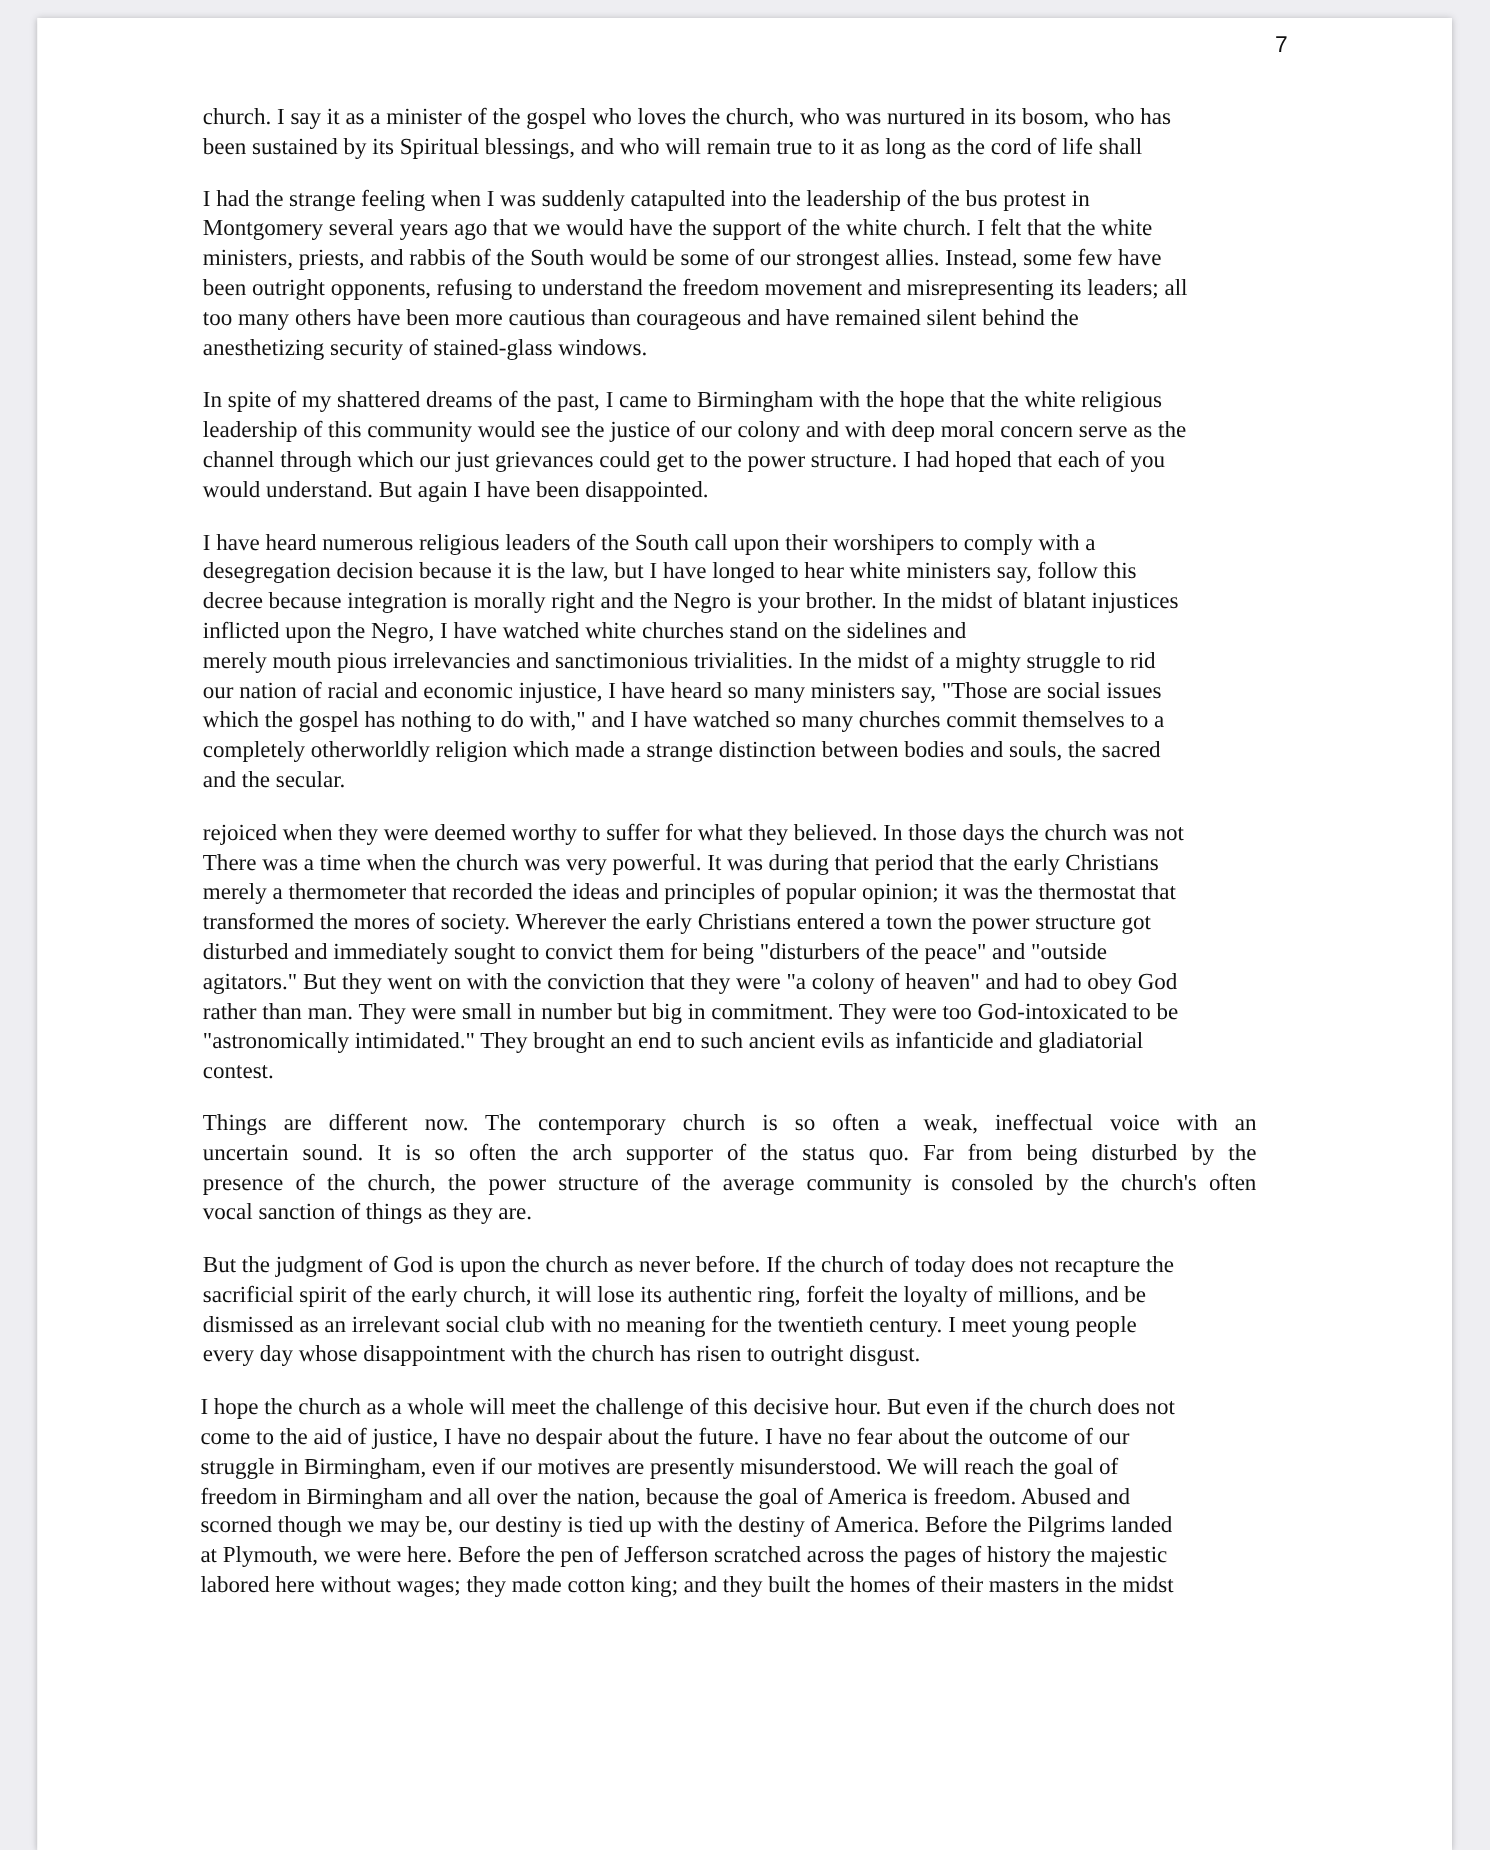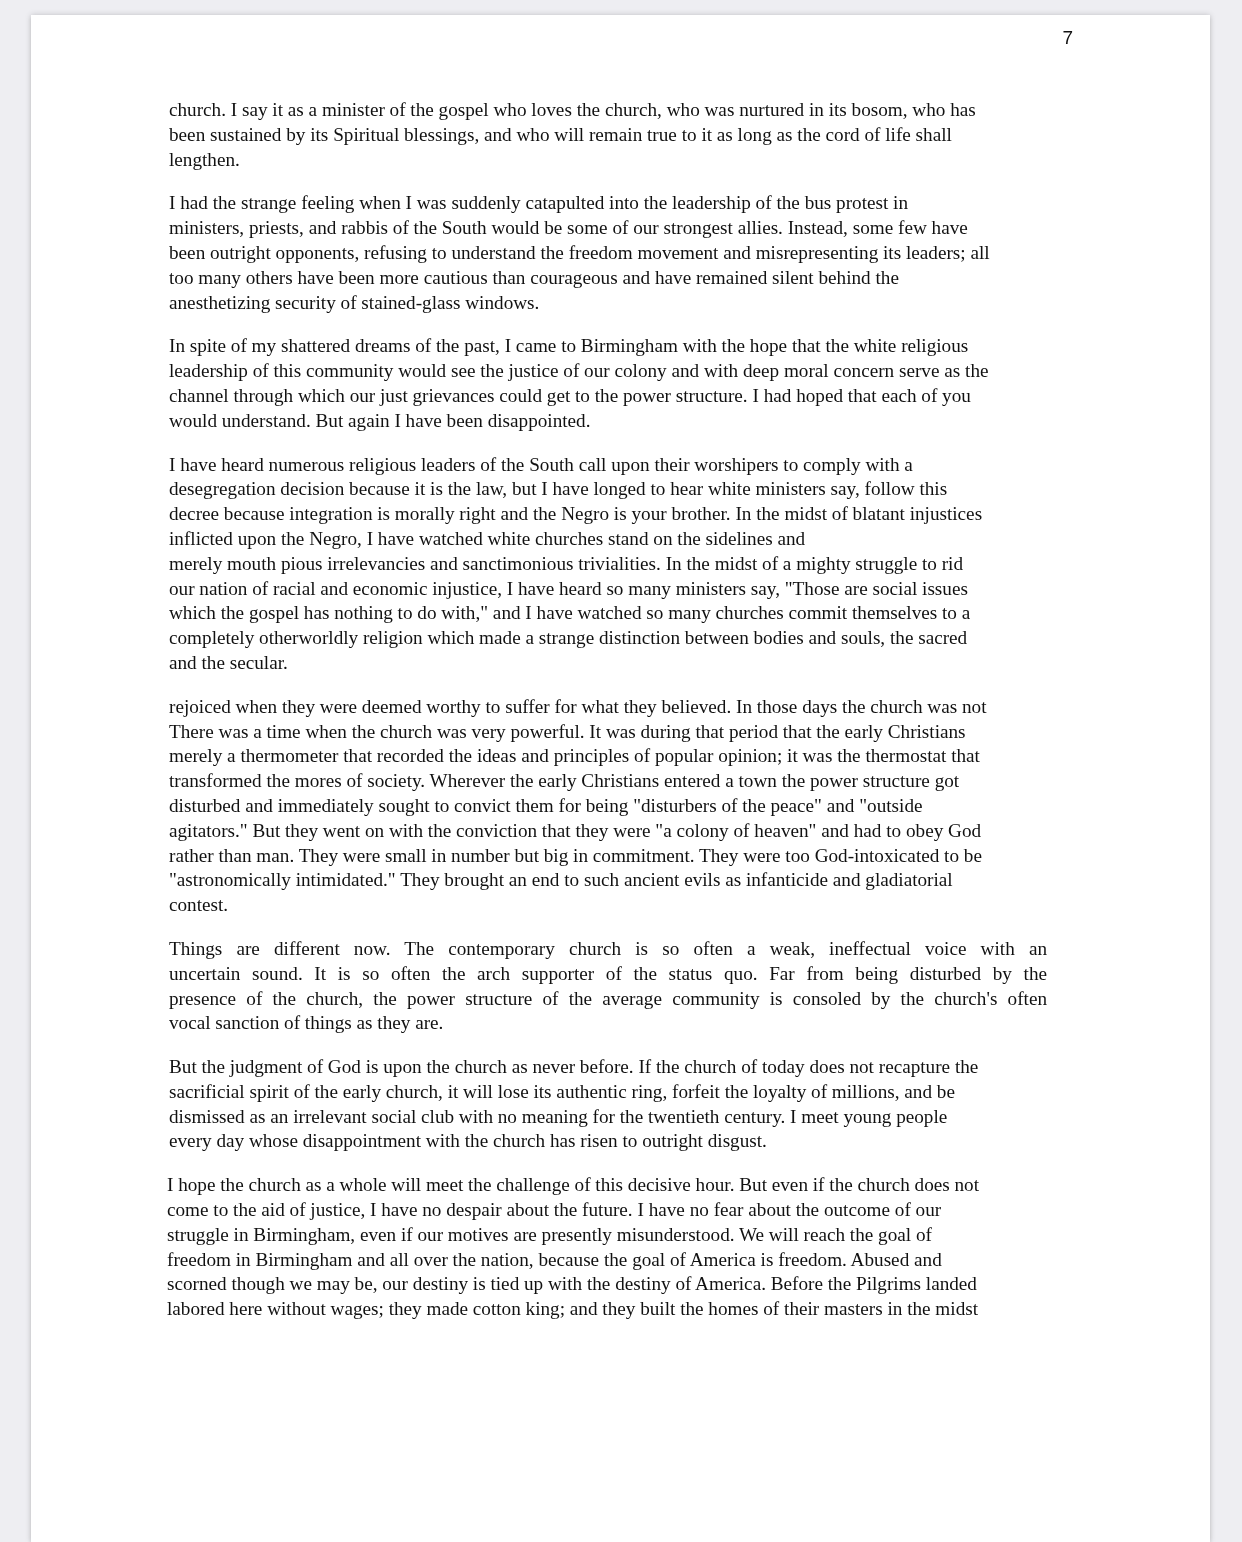--- a/index.html
+++ b/index.html
@@ -34,21 +34,21 @@
   .body-text {
     position: absolute;
     left: 138px;
     top: 71px;
     width: 900px;
     color: #111;
     font-size: 19.2px;
     line-height: 24.8px;
   }
   .para {
-    margin: 12px 0 19px 0;
+    margin: 0 0 19px 0;
   }
   .line {
     display: block;
     white-space: nowrap;
   }
   .line.justify {
     white-space: normal;
     text-align: justify;
     text-align-last: justify;
     width: 878px;
@@ -59,25 +59,25 @@
 <body>
 
 <div class="page">
   <div class="page-number">7</div>
 
   <div class="body-text">
 
     <p class="para">
       <span class="line">church. I say it as a minister of the gospel who loves the church, who was nurtured in its bosom, who has</span>
       <span class="line">been sustained by its Spiritual blessings, and who will remain true to it as long as the cord of life shall</span>
-      <span class="line">lengthen.</span>
     </p>
 
     <p class="para">
       <span class="line">I had the strange feeling when I was suddenly catapulted into the leadership of the bus protest in</span>
+      <span class="line">Montgomery several years ago that we would have the support of the white church. I felt that the white</span>
       <span class="line">ministers, priests, and rabbis of the South would be some of our strongest allies. Instead, some few have</span>
       <span class="line">been outright opponents, refusing to understand the freedom movement and misrepresenting its leaders; all</span>
       <span class="line">too many others have been more cautious than courageous and have remained silent behind the</span>
       <span class="line">anesthetizing security of stained-glass windows.</span>
     </p>
 
     <p class="para">
       <span class="line">In spite of my shattered dreams of the past, I came to Birmingham with the hope that the white religious</span>
       <span class="line">leadership of this community would see the justice of our colony and with deep moral concern serve as the</span>
       <span class="line">channel through which our just grievances could get to the power structure. I had hoped that each of you</span>
@@ -121,17 +121,18 @@
       <span class="line">dismissed as an irrelevant social club with no meaning for the twentieth century. I meet young people</span>
       <span class="line">every day whose disappointment with the church has risen to outright disgust.</span>
     </p>
 
     <p class="para last-para">
       <span class="line">I hope the church as a whole will meet the challenge of this decisive hour. But even if the church does not</span>
       <span class="line">come to the aid of justice, I have no despair about the future. I have no fear about the outcome of our</span>
       <span class="line">struggle in Birmingham, even if our motives are presently misunderstood. We will reach the goal of</span>
       <span class="line">freedom in Birmingham and all over the nation, because the goal of America is freedom. Abused and</span>
       <span class="line">scorned though we may be, our destiny is tied up with the destiny of America. Before the Pilgrims landed</span>
+      <span class="line">at Plymouth, we were here. Before the pen of Jefferson scratched across the pages of history the majestic</span>
       <span class="line">labored here without wages; they made cotton king; and they built the homes of their masters in the midst</span>
     </p>
 
   </div>
 </div>
 
 </body></html>

